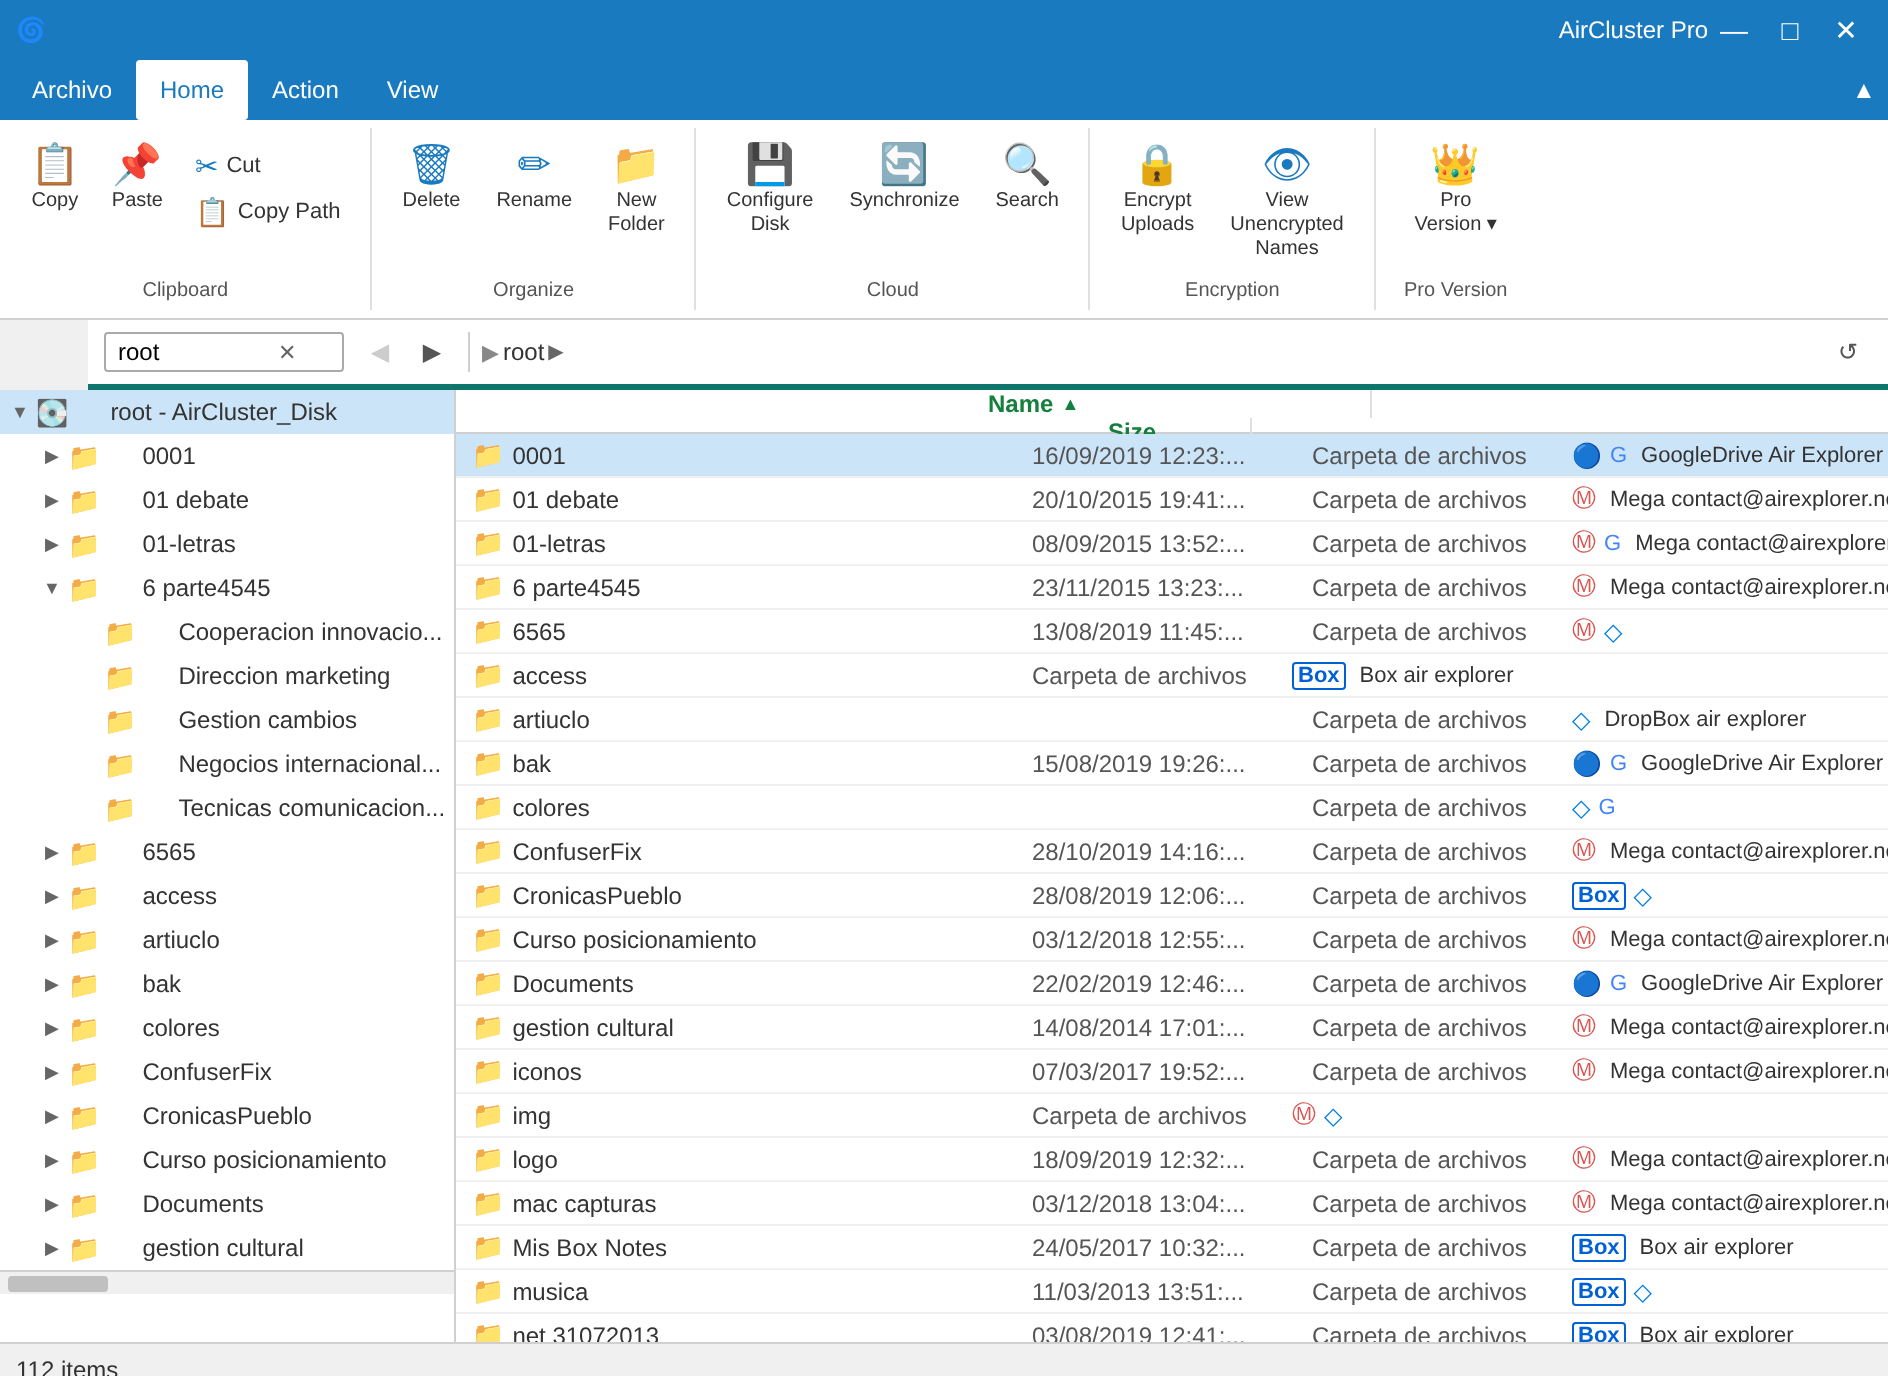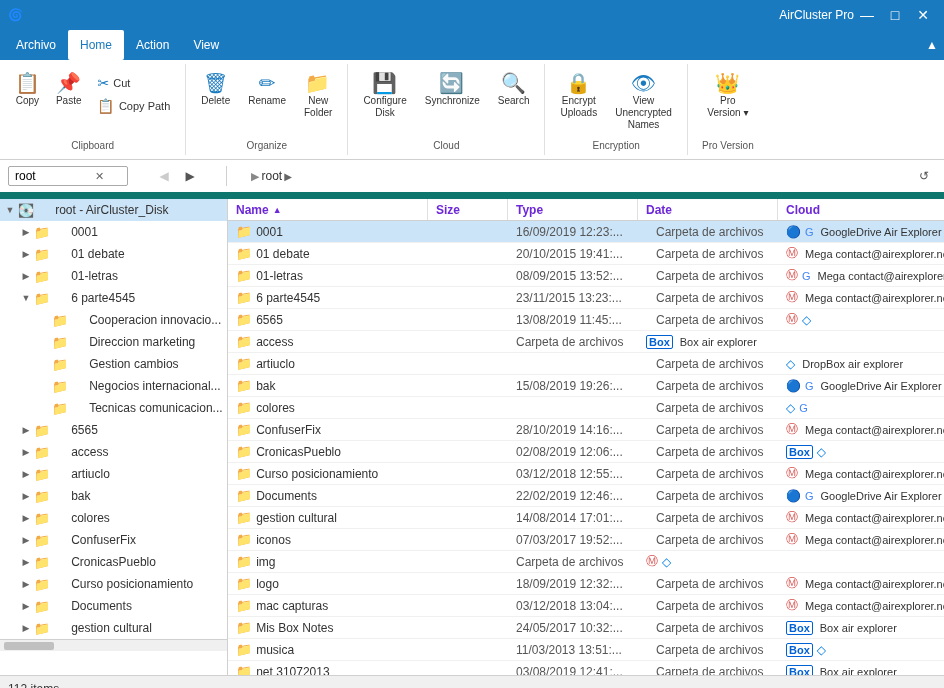--- a/index.html
+++ b/index.html
@@ -88,25 +88,26 @@
       border-radius: 3px;
       border: 1px solid transparent;
       background: transparent;
     }
     .ribbon-btn-small .icon { font-size: 14px; color: #1a7abf; }
     .ribbon-btn-small .label { font-size: 11px; color: #333; }
 
     
     .addressbar-area {
       background: white;
-      border-bottom: 7px solid #0f766e;
+      border-bottom: 3px solid #0f766e;
       padding: 4px 8px;
       display: flex;
       align-items: center;
-      gap: 24px;
+      gap: 6px;
+      margin-left: 44px;
     }
     .search-box {
       display: flex;
       align-items: center;
       border: 1px solid #aaa;
       border-radius: 2px;
       padding: 2px 6px;
       background: white;
       width: 120px;
     }
@@ -209,22 +210,23 @@
       overflow: hidden;
     }
     .file-list-header {
       display: flex;
       align-items: center;
       height: 22px;
       background: white;
       border-bottom: 1px solid #d0d0d0;
       font-size: 12px;
       font-weight: 600;
-      color: #6d28d9;
+      color: #15803d;
       padding: 0;
+      flex-direction: column;
     }
     .col-header {
       padding: 0 8px;
       height: 100%;
       display: flex;
       align-items: center;
       border-right: 1px solid #e0e0e0;
       cursor: pointer;
       user-select: none;
     }
@@ -695,21 +697,21 @@
             <span style="font-size:12px;color:#d9534f;">Ⓜ</span>
             <span style="font-size:11px;margin-left:3px;color:#333;">Mega contact@airexplorer.net</span>
           </div>
   </div>
         <div class="file-row">
     <div class="file-cell name">
       <span class="folder-icon">📁</span>
       <span>CronicasPueblo</span>
     </div>
     <div class="file-cell size"></div>
-    <div class="file-cell date">02/08/2019 12:06:...</div>
+    <div class="file-cell date">28/08/2019 12:06:...</div>
     <div class="file-cell type">Carpeta de archivos</div>
     <div class="file-cell cloud">
             <span style="font-size:11px;color:#0061d5;font-weight:bold;border:1px solid #0061d5;padding:0 2px;border-radius:2px;">Box</span>
             <span style="font-size:12px;color:#007ee5;">◇</span>
           </div>
   </div>
         <div class="file-row">
     <div class="file-cell name">
       <span class="folder-icon">📁</span>
       <span>Curso posicionamiento</span>

